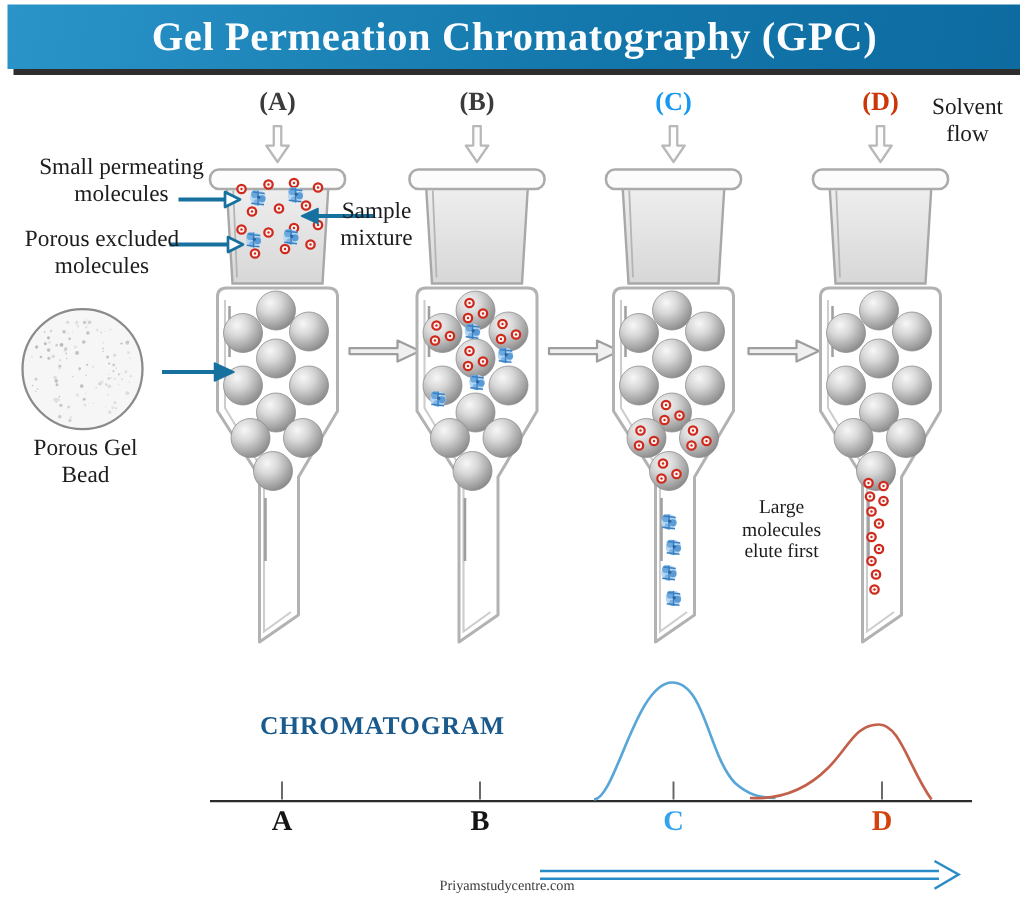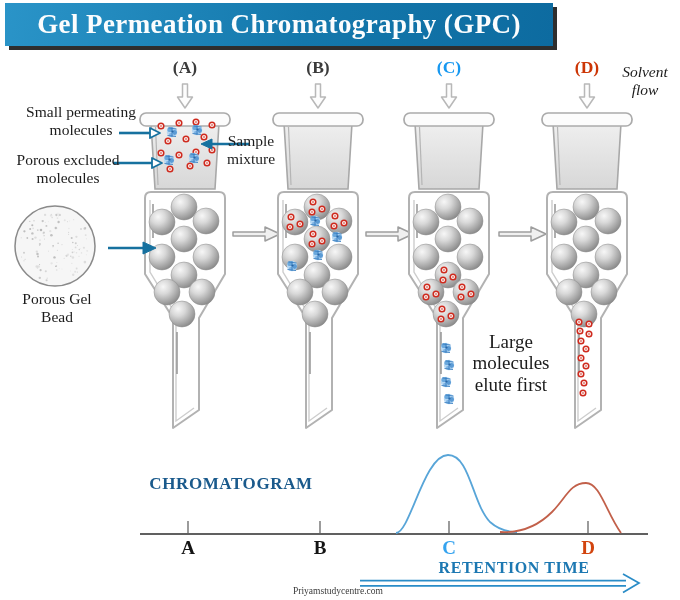--- a/index.html
+++ b/index.html
@@ -3,32 +3,32 @@
 <meta charset="utf-8">
 <style>
   html,body{margin:0;padding:0;background:#fff;}
   #stage{position:relative;width:680px;height:600px;background:#ffffff;overflow:hidden;
          font-family:"Liberation Serif","DejaVu Serif",serif;}
   #diagram-svg{position:absolute;left:0;top:0;z-index:1;}
   .lbl{position:absolute;z-index:2;color:#1c1c1c;}
   .ctr{transform:translateX(-50%);text-align:center;}
   .ml{white-space:pre-line;}
 
-  .banner{position:absolute;left:5px;top:3px;width:548px;height:43px;z-index:2;
+  .banner{position:absolute;left:5px;top:3px;width:676px;height:43px;z-index:2;
           background:linear-gradient(100deg,#2a94c8 0%,#1478ac 55%,#0d6ba0 100%);
           box-shadow:4px 4px 0 #2e2e2e;display:flex;align-items:center;justify-content:center;}
   .banner span{color:#fbfdfe;font-weight:bold;font-size:27px;letter-spacing:.4px;}
 
   .col-letter{font-weight:bold;font-size:17.5px;color:#3b3b3b;}
   .blue-letter{color:#1798f0;}
   .red-letter{color:#cc3505;}
   .note{font-size:15.5px;line-height:1.15;}
-  .note-sm{font-size:19px;line-height:1.13;}
-
-  .chrom-title{font-weight:bold;font-size:17px;color:#1a5a8c;letter-spacing:.6px;}
+  .note-sm{font-size:13px;line-height:1.13;margin-left:10px;}
+
+  .chrom-title{font-weight:bold;font-size:17px;color:#1a5a8c;letter-spacing:.6px;margin-left:24px;}
   .tick-letter{font-weight:bold;font-size:19px;color:#141414;}
   .tick-c{color:#35a3ef;}
   .tick-d{color:#d2440e;}
   .retention{font-weight:bold;font-size:16px;color:#1c78b2;letter-spacing:.6px;}
   .watermark{font-size:9.5px;color:#3a3a3a;}
 
   
   .glass{fill:#ffffff;stroke:#b2b2b2;stroke-width:2;stroke-linejoin:round;}
   .inner{fill:none;stroke:#cdcdcd;stroke-width:1.4;}
   .hl{stroke:#8f8f8f;stroke-width:1.7;fill:none;opacity:.85;}
@@ -55,40 +55,39 @@
 
   <div class="banner">
     <span>Gel Permeation Chromatography (GPC)</span>
   </div>
 
   <div class="lbl ctr col-letter" style="left:185px;top:57px;">(A)</div>
   <div class="lbl ctr col-letter" style="left:318px;top:57px;">(B)</div>
   <div class="lbl ctr col-letter blue-letter" style="left:449px;top:57px;">(C)</div>
   <div class="lbl ctr col-letter red-letter" style="left:587px;top:57px;">(D)</div>
 
-  <div class="lbl ctr ml note" style="left:645px;top:63px;font-style:italic;">Solvent
+  <div class="lbl ctr ml note" style="left:645px;top:63px;">Solvent
 flow</div>
   <div class="lbl ctr ml note" style="left:69px;top:103px;margin-left:12px;">Small permeating
 molecules</div>
   <div class="lbl ctr ml note" style="left:68px;top:151px;">Porous excluded
 molecules</div>
   <div class="lbl ctr ml note" style="left:57px;top:290px;">Porous Gel
 Bead</div>
   <div class="lbl ctr ml note" style="left:251px;top:132px;">Sample
 mixture</div>
   <div class="lbl ctr ml note-sm" style="left:511px;top:331px;">Large
 molecules
 elute first</div>
 
   <div class="lbl ctr chrom-title" style="left:231px;top:474px;">CHROMATOGRAM</div>
   <div class="lbl ctr tick-letter" style="left:188px;top:537px;">A</div>
   <div class="lbl ctr tick-letter" style="left:320px;top:537px;">B</div>
   <div class="lbl ctr tick-letter tick-c" style="left:449px;top:537px;">C</div>
   <div class="lbl ctr tick-letter tick-d" style="left:588px;top:537px;">D</div>
-  <div class="lbl ctr retention" style="left:514px;top:559px;">RETENTION TIME</div>
   <div class="lbl ctr watermark" style="left:338px;top:586px;">Priyamstudycentre.com</div>
 
   <svg id="diagram-svg" width="680" height="600" viewBox="0 0 680 600">
     <defs>
       <linearGradient id="cupGrad" x1="0" y1="0" x2="0" y2="1">
         <stop offset="0" stop-color="#efefef"></stop>
           <stop offset="1" stop-color="#d7d7d7"></stop>
       </linearGradient>
       <radialGradient id="beadGrad" cx="0.35" cy="0.3" r="0.8">
         <stop offset="0" stop-color="#f7f7f7"></stop>

